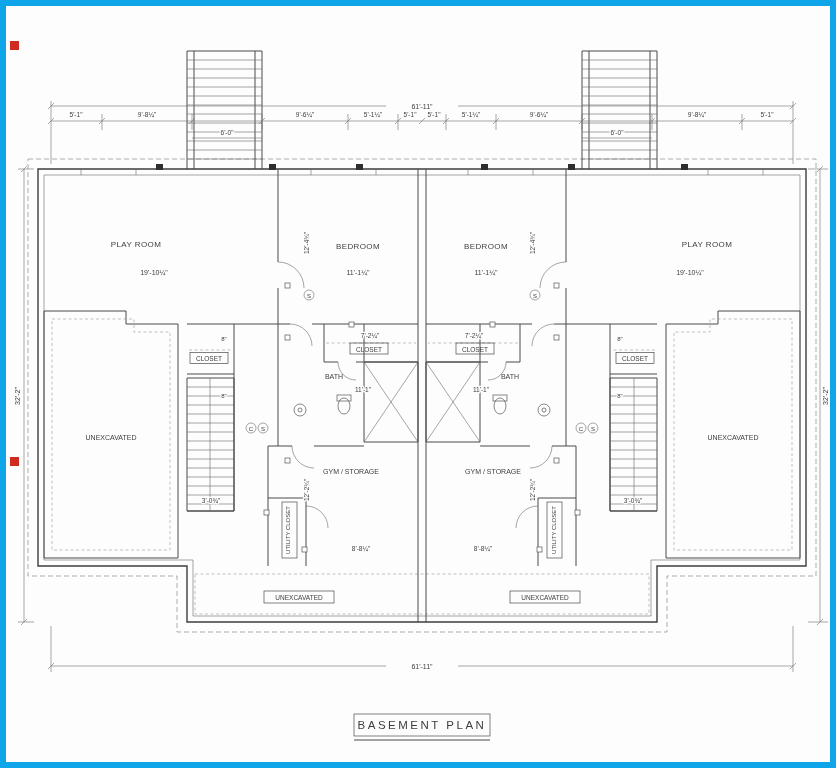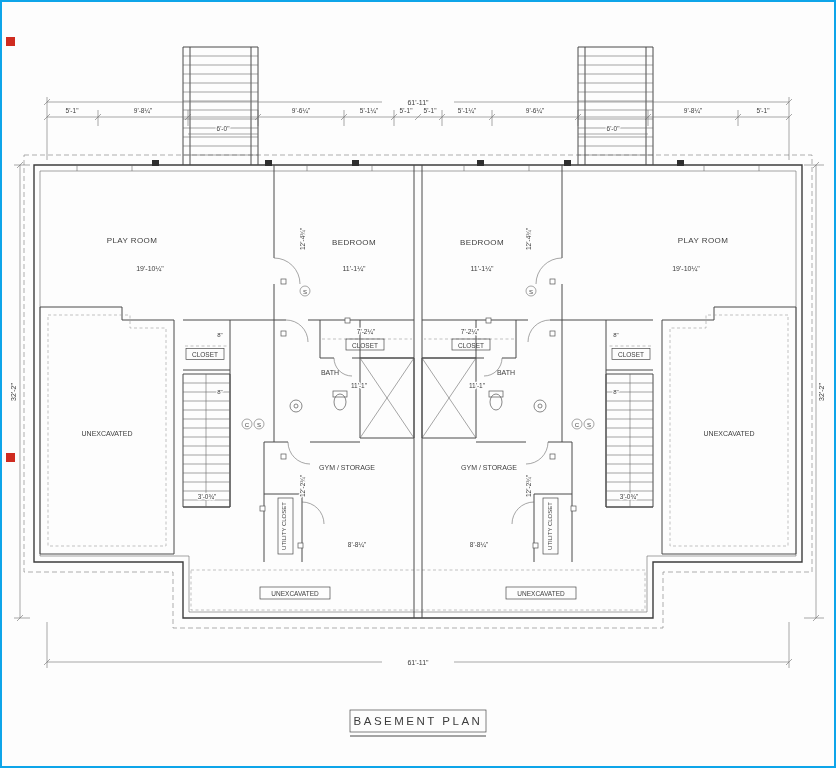--- a/index.html
+++ b/index.html
@@ -1,17 +1,17 @@
 <!DOCTYPE html>
 <html><head>
 <meta charset="utf-8">
 <style>
   html,body{margin:0;padding:0;background:#ffffff;}
   .sheet{width:836px;height:768px;position:relative;background:#fdfdfd;
-         border:2px solid #0ea5e9;box-sizing:border-box;overflow:hidden;}
+         border:6px solid #0ea5e9;box-sizing:border-box;overflow:hidden;}
   svg{display:block;}
   .wt{stroke:#3c3c3c;stroke-width:1.4;fill:none;}
   .w{stroke:#4a4a4a;stroke-width:1;fill:none;}
   .thin{stroke:#6a6a6a;stroke-width:.6;fill:none;}
   .dsh{stroke:#8a8a8a;stroke-width:.7;fill:none;stroke-dasharray:5 3;}
   .dshf{stroke:#9a9a9a;stroke-width:.6;fill:none;stroke-dasharray:3 2.5;}
   .dim{stroke:#707070;stroke-width:.6;fill:none;}
   .box{stroke:#4a4a4a;stroke-width:.7;fill:none;}
   .fillsq{fill:#2e2e2e;stroke:none;}
   .red{fill:#cf2b20;stroke:none;}

